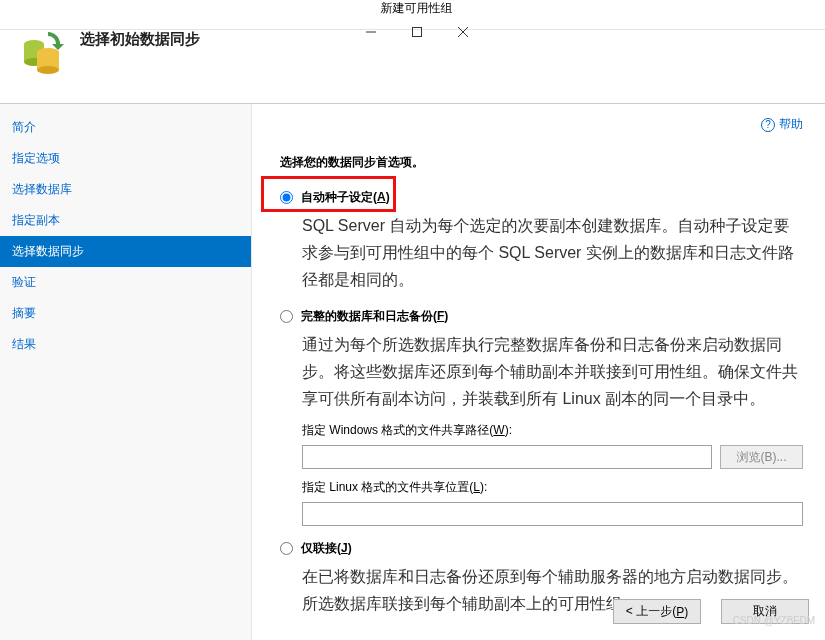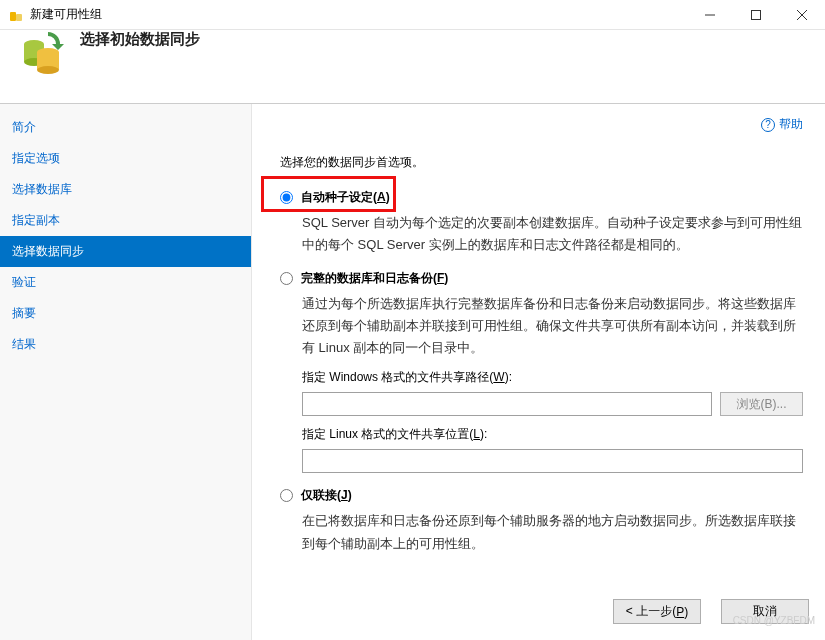--- a/index.html
+++ b/index.html
@@ -1,46 +1,46 @@
 <!DOCTYPE html>
 <html><head>
 <meta charset="utf-8">
 <style>
 * { box-sizing: border-box; margin: 0; padding: 0; font-family: "Microsoft YaHei", "Segoe UI", sans-serif; }
 body { width: 825px; height: 640px; background: #fff; overflow: hidden; position: relative; }
 
-.titlebar { height: 30px; display: flex; align-items: center; padding-left: 8px; border-bottom: 1px solid #e5e5e5; }
+.titlebar { height: 30px; display: flex; align-items: center; padding-left: 8px; border-bottom: 1px solid #e5e5e5; flex-direction: column; }
 .titlebar-icon { width: 16px; height: 16px; margin-right: 6px; }
 .titlebar-text { font-size: 12px; flex: 1; }
 .win-controls { display: flex; }
 .win-btn { width: 46px; height: 30px; display: flex; align-items: center; justify-content: center; font-size: 10px; color: #333; }
 .win-btn svg { width: 10px; height: 10px; }
 
 .header { height: 74px; display: flex; align-items: flex-start; padding-left: 18px; background: #fff; border-bottom: 1px solid #ccc; }
 .header-icon { width: 46px; height: 46px; margin-right: 16px; }
 .header-title { font-size: 15px; font-weight: bold; color: #222; }
 
 .body { display: flex; height: 536px; }
 
 .sidebar { width: 252px; background: #f8f8f8; border-right: 1px solid #e5e5e5; padding-top: 8px; }
 .sidebar-item { padding: 7px 12px; font-size: 12px; color: #0066cc; cursor: pointer; }
 .sidebar-item.active { background: #0072c6; color: #fff; }
 
 .content { flex: 1; position: relative; padding: 14px 22px 14px 28px; }
 .help-link { position: absolute; right: 22px; top: 12px; font-size: 12px; color: #0066cc; display: flex; align-items: center; gap: 4px; }
 .help-icon { width: 14px; height: 14px; border: 1px solid #0066cc; border-radius: 50%; display: inline-flex; align-items: center; justify-content: center; font-size: 10px; color: #0066cc; }
 
-.instruction { font-size: 12px; font-weight: normal; margin-top: 36px; margin-bottom: 18px; }
+.instruction { font-size: 12px; font-weight: bold; margin-top: 36px; margin-bottom: 18px; }
 
 .option-group { margin-bottom: 14px; }
 .radio-row { display: flex; align-items: center; gap: 8px; margin-bottom: 6px; }
 .radio-row input[type="radio"] { width: 13px; height: 13px; }
 .radio-label { font-size: 12px; font-weight: bold; }
 .radio-label .ul { text-decoration: underline; }
-.option-desc { font-size: 13px; color: #333; line-height: 1.7; margin-left: 22px; }
+.option-desc { font-size: 16px; color: #333; line-height: 1.7; margin-left: 22px; }
 .sub-label { font-size: 12px; margin-left: 22px; margin-top: 10px; margin-bottom: 6px; }
 .sub-label .ul { text-decoration: underline; }
 .path-row { display: flex; gap: 8px; margin-left: 22px; margin-bottom: 4px; }
 .path-input { flex: 1; height: 24px; border: 1px solid #a0a0a0; background: #fff; padding: 0 4px; font-size: 12px; }
 .browse-btn { width: 83px; height: 24px; border: 1px solid #b0b0b0; background: #efefef; font-size: 12px; color: #888; }
 
 .highlight-red { position: absolute; border: 3px solid #e11; pointer-events: none; }
 
 .button-bar { position: absolute; right: 16px; bottom: 16px; display: flex; gap: 10px; align-items: center; padding-left: 32px; }
 .nav-btn { min-width: 88px; height: 25px; border: 1px solid #aeaeae; background: #e8e8e8; font-size: 12px; padding: 0 10px; cursor: pointer; display: inline-flex; align-items: center; justify-content: center; }

